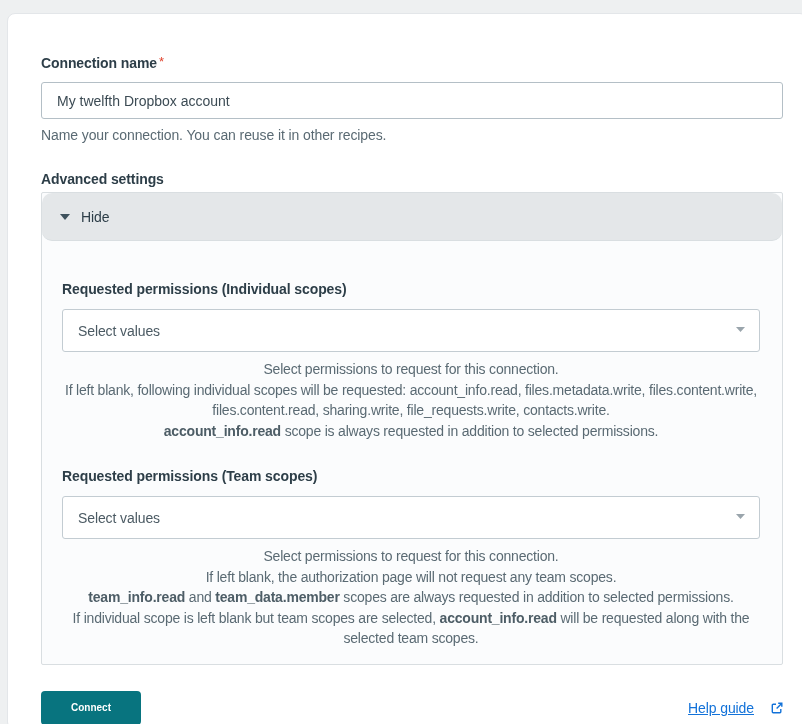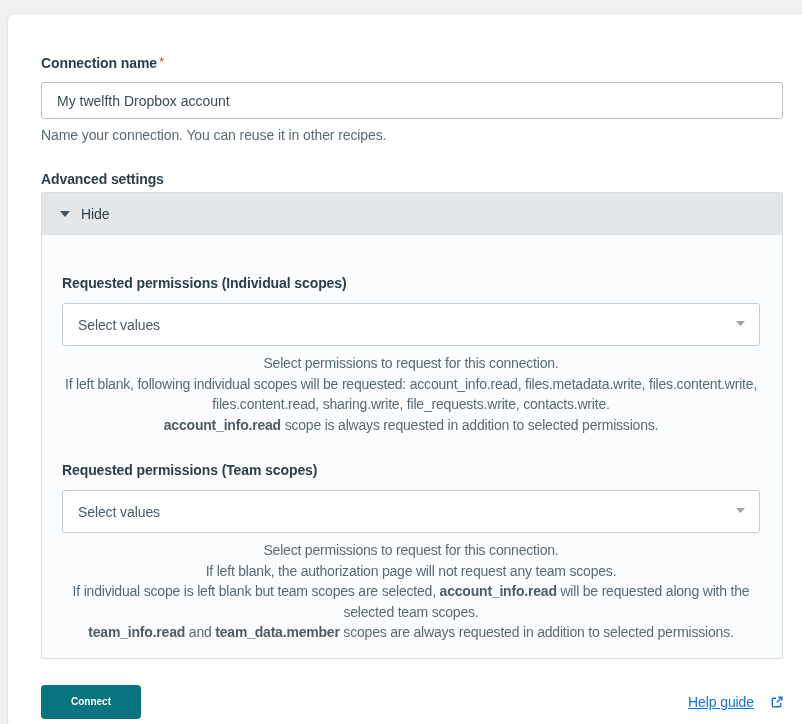--- a/index.html
+++ b/index.html
@@ -59,27 +59,28 @@
     line-height: 17px;
   }
   .panel {
     width: 742px;
     margin-top: 4px;
     border: 1px solid #d9dee1;
     border-radius: 2px;
     background: #fbfcfd;
   }
   .panel-header {
-    height: 42px;
+    height: 48px;
     background: #e4e7e9;
     border-bottom: 1px solid #d9dee1;
     display: flex;
     align-items: center;
     padding-left: 18px;
     cursor: pointer;
+    border-radius: 10px;
   }
   .panel-header .caret { display: inline-flex; width: 10px; }
   .panel-header .toggle-label {
     margin-left: 11px;
     font-size: 14px;
     color: #2d3e48;
   }
   .panel-body { padding: 40px 22px 15px 20px; }
   .select-box {
     position: relative;
@@ -196,22 +197,22 @@
         <span class="select-caret">
           <svg width="9" height="5" viewBox="0 0 9 5">
               <path d="M0 0h9L4.5 5z" fill="#9aa5ac"></path>
             </svg>
         </span>
       </div>
 
       <div class="help-block">
         <div>Select permissions to request for this connection.</div>
         <div>If left blank, the authorization page will not request any team scopes.</div>
+        <div><b>team_info.read</b><span> and </span><b>team_data.member</b><span> scopes are always requested in addition to selected permissions.</span></div>
         <div><span>If individual scope is left blank but team scopes are selected, </span><b>account_info.read</b><span> will be requested along with the selected team scopes.</span></div>
-        <div><b>team_info.read</b><span> and </span><b>team_data.member</b><span> scopes are always requested in addition to selected permissions.</span></div>
       </div>
 
     </div>
   </div>
 
   <div class="footer">
     <button class="connect-btn">Connect</button>
     <a class="help-link">
       <span>Help guide</span>
       <svg width="12" height="12" viewBox="0 0 12 12" fill="none" stroke="#1272d9" stroke-width="1.4">

